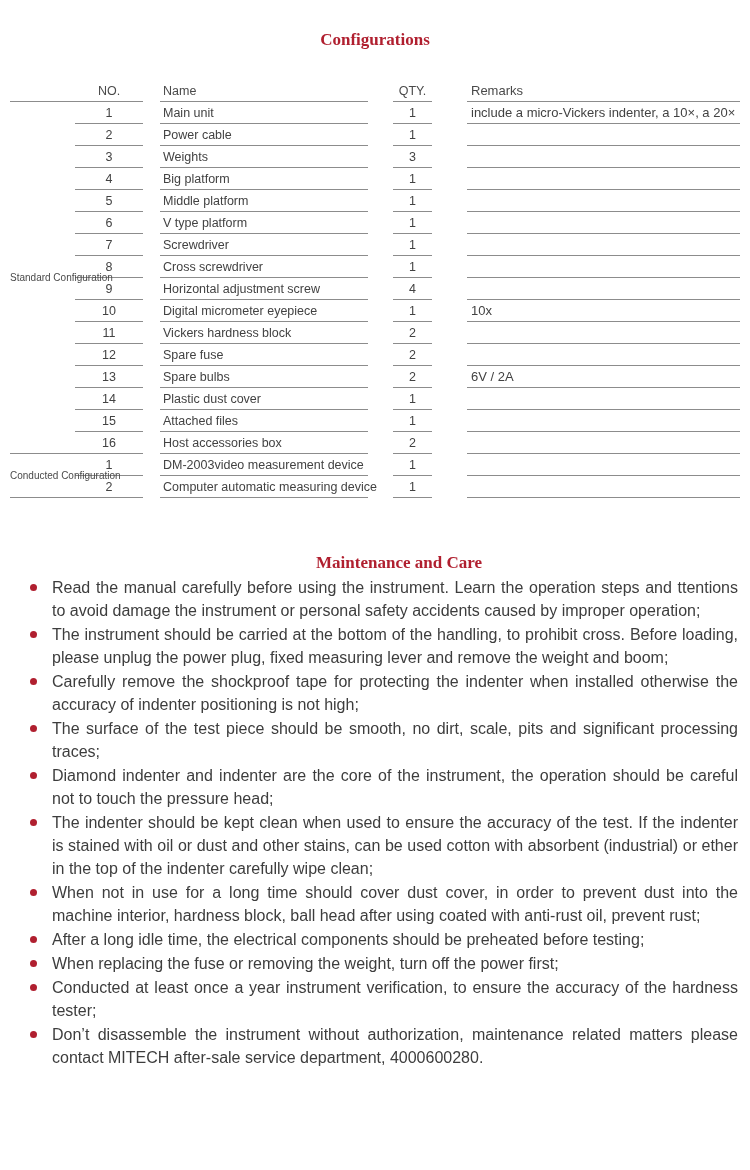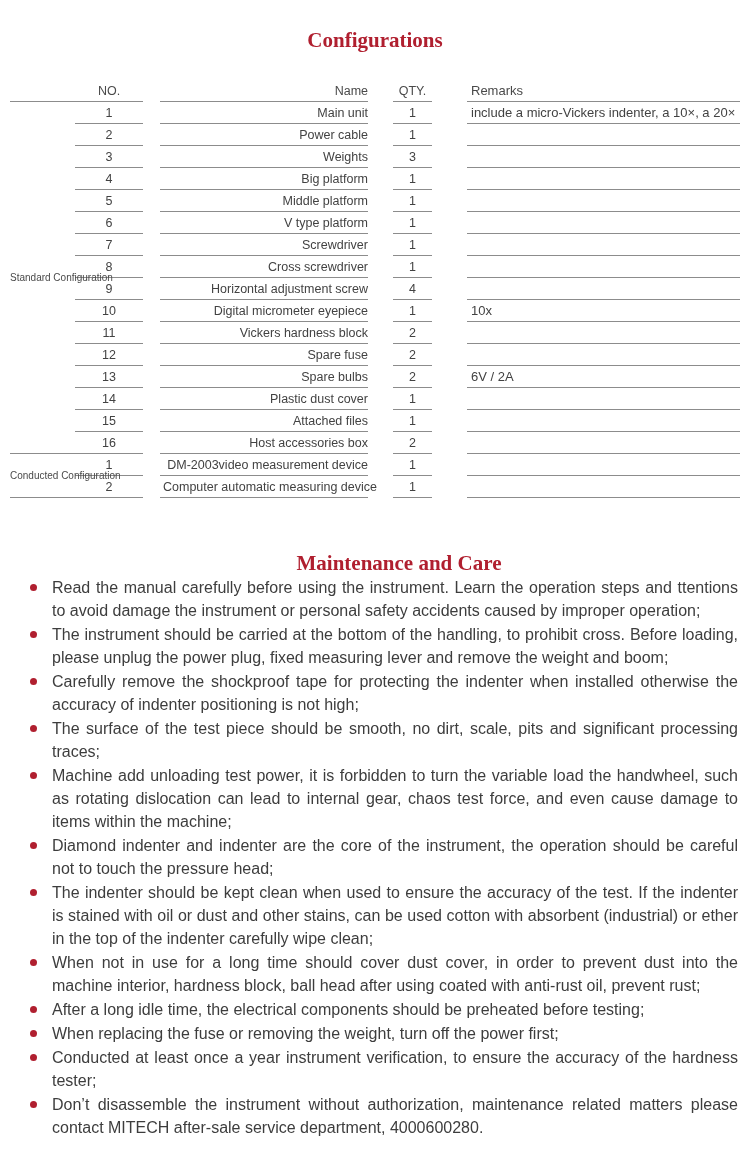--- a/index.html
+++ b/index.html
@@ -12,21 +12,21 @@
   body{
     width:750px;height:1170px;
     font-family:"Liberation Sans", sans-serif;
     color:var(--text);
     overflow:hidden;
   }
   .page{width:750px;height:1170px;background:#fff;}
   h1.sec-title{
     font-family:"Liberation Serif", serif;
     font-weight:bold;
-    font-size:21px;
+    font-size:17px;
     line-height:26px;
     color:var(--accent);
     text-align:center;
   }
   .title-config{padding-top:27px;}
   .title-maint{margin-top:52px;padding-left:48px;}
 
   table.cfg{
     table-layout:fixed;
     border-collapse:separate;
@@ -47,21 +47,21 @@
   td.gap{border-bottom:none;}
   td.grp{
     white-space:normal;
     font-size:10px;
     line-height:15px;
     color:#4a4a4a;
     vertical-align:middle;
     text-align:right;
   }
   td.no,td.qty{text-align:center;}
-  td.name{padding-left:3px;text-align:right;}
+  td.name{padding-left:3px;}
   td.remarks{padding-left:4px;font-size:13px;}
 
   .maint-list{
   }
   .bullet-item{
     position:relative;
     margin:0 12px 1px 52px;
     font-size:16px;
     line-height:23px;
     text-align:justify;
@@ -273,21 +273,20 @@
       </tbody>
   </table>
 
   <h1 class="sec-title title-maint">Maintenance and Care</h1>
 
   <div class="maint-list">
       <div class="bullet-item"><span class="dot"></span><span>Read the manual carefully before using the instrument. Learn the operation steps and ttentions to avoid damage the instrument or personal safety accidents caused by improper operation;</span></div>
       <div class="bullet-item"><span class="dot"></span><span>The instrument should be carried at the bottom of the handling, to prohibit cross. Before loading, please unplug the power plug, fixed measuring lever and remove the weight and boom;</span></div>
       <div class="bullet-item"><span class="dot"></span><span>Carefully remove the shockproof tape for protecting the indenter when installed otherwise the accuracy of indenter positioning is not high;</span></div>
       <div class="bullet-item"><span class="dot"></span><span>The surface of the test piece should be smooth, no dirt, scale, pits and significant processing traces;</span></div>
-      <div class="bullet-item"><span class="dot"></span><span>Machine add unloading test power, it is forbidden to turn the variable load the handwheel, such as rotating dislocation can lead to internal gear, chaos test force, and even cause damage to items within the machine;</span></div>
       <div class="bullet-item"><span class="dot"></span><span>Diamond indenter and indenter are the core of the instrument, the operation should be careful not to touch the pressure head;</span></div>
       <div class="bullet-item"><span class="dot"></span><span>The indenter should be kept clean when used to ensure the accuracy of the test. If the indenter is stained with oil or dust and other stains, can be used cotton with absorbent (industrial) or ether in the top of the indenter carefully wipe clean;</span></div>
       <div class="bullet-item"><span class="dot"></span><span>When not in use for a long time should cover dust cover, in order to prevent dust into the machine interior, hardness block, ball head after using coated with anti-rust oil, prevent rust;</span></div>
       <div class="bullet-item"><span class="dot"></span><span>After a long idle time, the electrical components should be preheated before testing;</span></div>
       <div class="bullet-item"><span class="dot"></span><span>When replacing the fuse or removing the weight, turn off the power first;</span></div>
       <div class="bullet-item"><span class="dot"></span><span>Conducted at least once a year instrument verification, to ensure the accuracy of the hardness tester;</span></div>
       <div class="bullet-item"><span class="dot"></span><span>Don’t disassemble the instrument without authorization, maintenance related matters please contact MITECH after-sale service department, 4000600280.</span></div>
     </div>
 
 </div>

